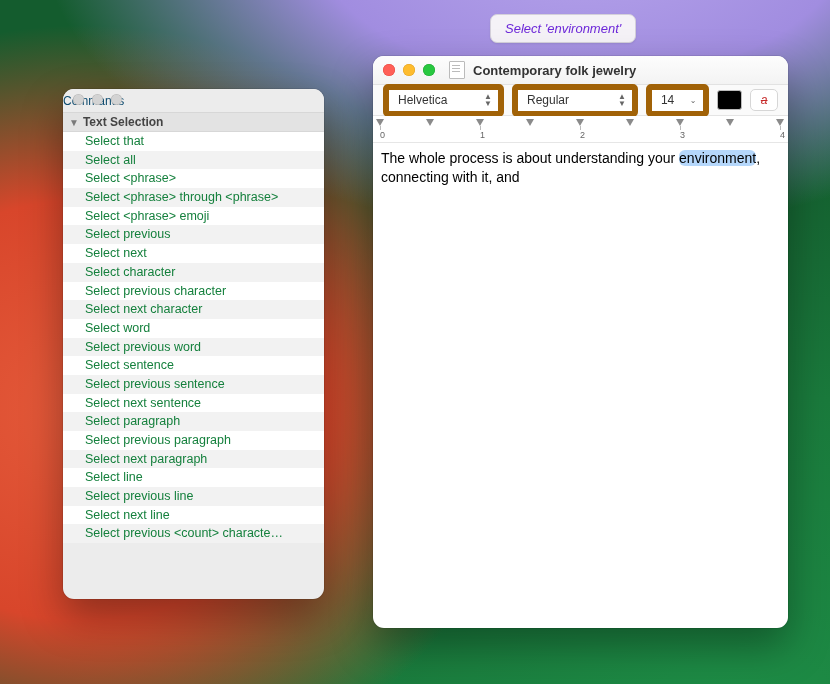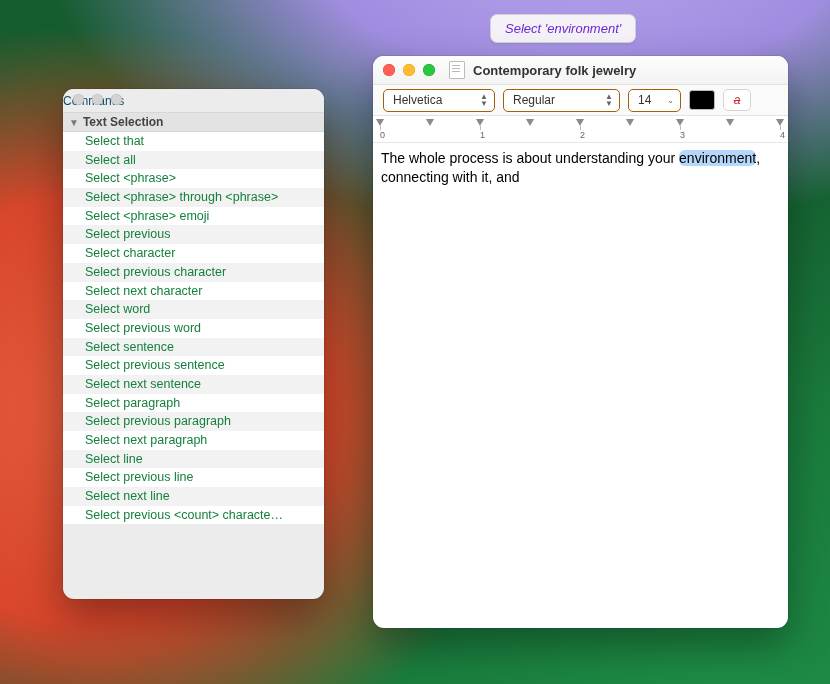--- a/index.html
+++ b/index.html
@@ -51,21 +51,21 @@
   .tdot.r{background:#ff5f57;box-shadow:inset 0 0 0 .5px #e5463d;}
   .tdot.y{background:#febc2e;box-shadow:inset 0 0 0 .5px #e0a020;}
   .tdot.g{background:#28c840;box-shadow:inset 0 0 0 .5px #20a534;}
   .doc-icon{width:14px;height:16px;border:1px solid #bbb;background:#fff;position:relative;margin-left:6px;border-radius:1px;}
   .doc-icon:before{content:"";position:absolute;left:2px;top:3px;width:8px;height:1px;background:#bbb;box-shadow:0 3px 0 #bbb,0 6px 0 #bbb;}
   .doc-title{font-size:13px;font-weight:600;color:#333;}
 
   .toolbar{height:30px;display:flex;align-items:center;gap:8px;padding:0 10px;
     background:#fafafa;border-bottom:1px solid #e4e4e4;}
   .sel{display:flex;align-items:center;justify-content:space-between;
-    background:#fff;border:1px solid #a16207;border-radius:5px;
+    background:#fff;border:6px solid #a16207;border-radius:5px;
     height:21px;padding:0 6px 0 9px;font-size:12px;color:#333;}
   .sel .arrows{font-size:8px;line-height:7px;color:#666;display:flex;flex-direction:column;margin-left:6px;}
   .sel.font{width:95px;} .sel.style{width:100px;text-align:center;} .sel.size{width:36px;}
   .sel.size .stepper{font-size:8px;color:#666;margin-left:4px;}
   .swatch{width:24px;height:18px;border:1px solid #bbb;border-radius:3px;background:#000;}
   .btn-ico{width:26px;height:20px;border:1px solid #d6d6d6;border-radius:5px;background:#fff;
     display:flex;align-items:center;justify-content:center;font-size:12px;color:#c62828;font-style:italic;text-decoration:line-through;}
 
   .ruler{height:26px;background:#fff;border-bottom:1px solid #e6e6e6;position:relative;
     font-size:9px;color:#777;}
@@ -100,20 +100,21 @@
       <span class="chev">▼</span>
       <span>Text Selection</span>
     </div>
     <div class="cmd-list" id="cmd-list">
         <div class="cmd-row">Select that</div>
         <div class="cmd-row">Select all</div>
         <div class="cmd-row">Select &lt;phrase&gt;</div>
         <div class="cmd-row">Select &lt;phrase&gt; through &lt;phrase&gt;</div>
         <div class="cmd-row">Select &lt;phrase&gt; emoji</div>
         <div class="cmd-row">Select previous</div>
+        <div class="cmd-row">Select next</div>
         <div class="cmd-row">Select character</div>
         <div class="cmd-row">Select previous character</div>
         <div class="cmd-row">Select next character</div>
         <div class="cmd-row">Select word</div>
         <div class="cmd-row">Select previous word</div>
         <div class="cmd-row">Select sentence</div>
         <div class="cmd-row">Select previous sentence</div>
         <div class="cmd-row">Select next sentence</div>
         <div class="cmd-row">Select paragraph</div>
         <div class="cmd-row">Select previous paragraph</div>

